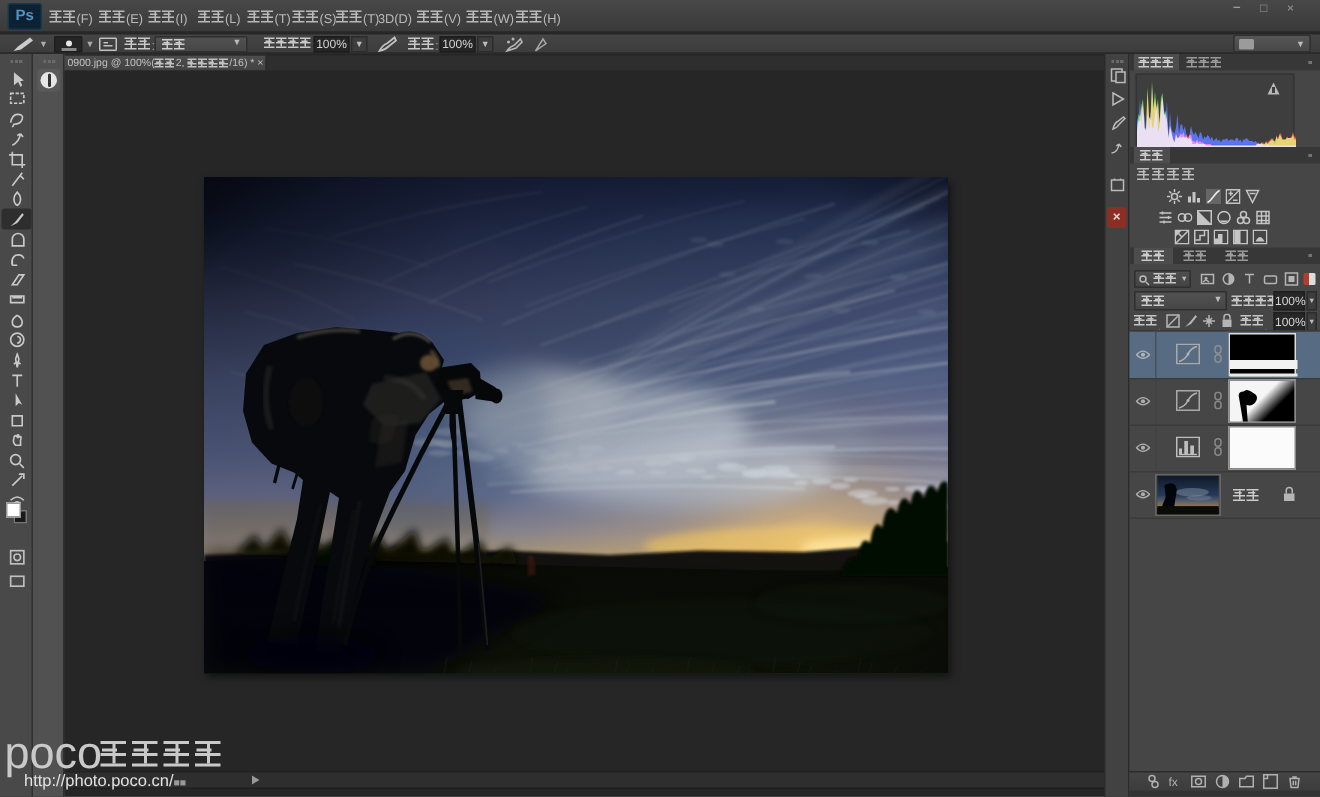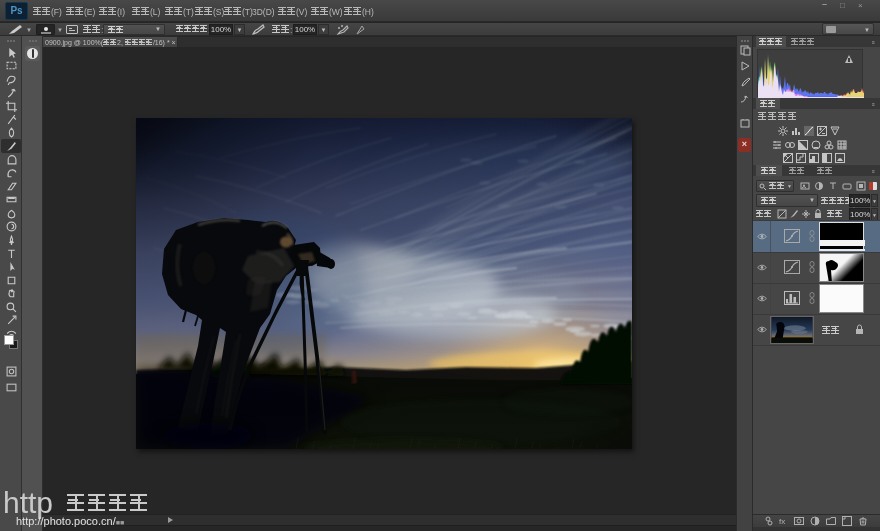--- a/index.html
+++ b/index.html
@@ -685,17 +685,17 @@
     <path d="M0.5 3 H4 L5 1.5 H9.5 V8.5 H0.5 Z" fill="none" stroke="#b0b0b0"></path>
   </svg>
 <svg class="abs" style="left:842px;top:516px" width="10" height="10" viewBox="0 0 10 10">
     <rect x="0.5" y="0.5" width="9" height="9" fill="none" stroke="#b0b0b0"></rect>
     <path d="M3 0.5 V3 H0.5" stroke="#b0b0b0" fill="none"></path>
   </svg>
 <svg class="abs" style="left:858px;top:516px" width="10" height="10" viewBox="0 0 10 10">
     <path d="M2 3 H8 L7.3 9 H2.7 Z M4 3 V2 H6 V3 M4.2 4.5 V7.5 M5.8 4.5 V7.5" fill="none" stroke="#b0b0b0"></path>
   </svg>
 <div class="abs" style="left:753px;top:527px;width:127px;height:4px;background:#333"></div>
-<div class="abs" style="left:3px;top:486px;color:#c9c9c9;font-size:30px;font-weight:400;letter-spacing:0px;font-family:'Liberation Sans',sans-serif">http</div>
+<div class="abs" style="left:3px;top:486px;color:#c9c9c9;font-size:30px;font-weight:400;letter-spacing:0px;font-family:'Liberation Sans',sans-serif">poco</div>
 <i class="kc abs" style="left:67px;top:494px;width:17px;height:17px;--c:#c9c9c9;border-width:2px;background:linear-gradient(#c9c9c9,#c9c9c9) 50% 0/2px 100% no-repeat,linear-gradient(#c9c9c9,#c9c9c9) 0 50%/100% 2px no-repeat,linear-gradient(#c9c9c9,#c9c9c9) 20% 25%/60% 2px no-repeat"></i>
 <i class="kc abs" style="left:88px;top:494px;width:17px;height:17px;--c:#c9c9c9;border-width:2px;background:linear-gradient(#c9c9c9,#c9c9c9) 50% 0/2px 100% no-repeat,linear-gradient(#c9c9c9,#c9c9c9) 0 50%/100% 2px no-repeat,linear-gradient(#c9c9c9,#c9c9c9) 20% 25%/60% 2px no-repeat"></i>
 <i class="kc abs" style="left:109px;top:494px;width:17px;height:17px;--c:#c9c9c9;border-width:2px;background:linear-gradient(#c9c9c9,#c9c9c9) 50% 0/2px 100% no-repeat,linear-gradient(#c9c9c9,#c9c9c9) 0 50%/100% 2px no-repeat,linear-gradient(#c9c9c9,#c9c9c9) 20% 25%/60% 2px no-repeat"></i>
 <i class="kc abs" style="left:130px;top:494px;width:17px;height:17px;--c:#c9c9c9;border-width:2px;background:linear-gradient(#c9c9c9,#c9c9c9) 50% 0/2px 100% no-repeat,linear-gradient(#c9c9c9,#c9c9c9) 0 50%/100% 2px no-repeat,linear-gradient(#c9c9c9,#c9c9c9) 20% 25%/60% 2px no-repeat"></i>
 <div class="abs" style="left:16px;top:515px;color:#e2e2e2;font-size:11px;font-family:'Liberation Sans',sans-serif">http://photo.poco.cn/<span style="font-size:7px;color:#999">■■</span></div>
 </body></html>

